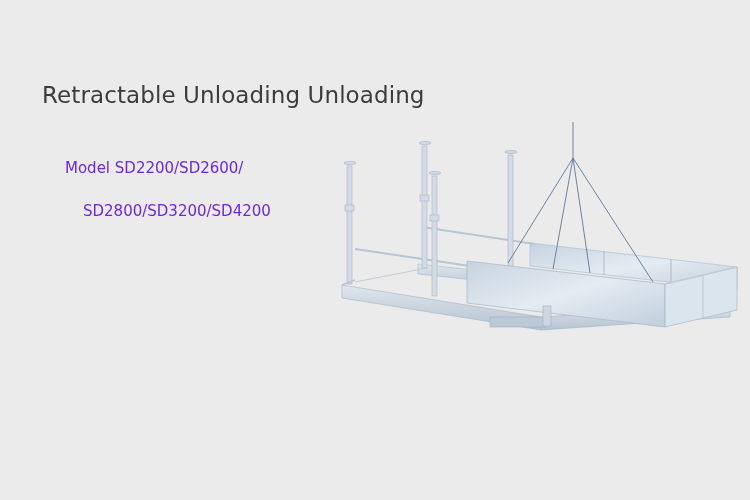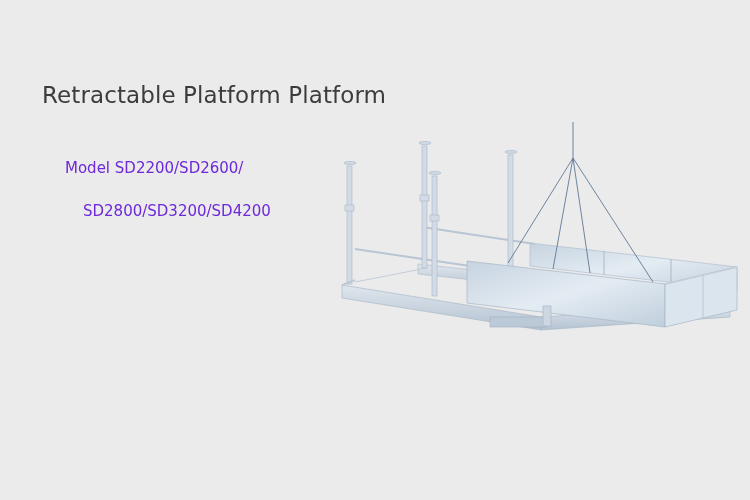--- a/index.html
+++ b/index.html
@@ -22,21 +22,21 @@
     .model.l2 { top: 202px; margin-left: 18px; }
     .product {
       position: absolute; left: 325px; top: 120px;
       width: 425px; height: 220px;
     }
   </style>
 </head>
 <body>
 
 <div>
-  <div class="title">Retractable Platform Platform</div>
+  <div class="title">Retractable Unloading Unloading</div>
   <div class="model l1">Model SD2200/SD2600/</div>
   <div class="model l2">SD2800/SD3200/SD4200</div>
 
   <svg class="product" viewBox="0 0 425 220" xmlns="http://www.w3.org/2000/svg">
     <defs>
       <linearGradient id="panelG" x1="0" y1="0" x2="1" y2="1">
         <stop offset="0" stop-color="#c6d3e0"></stop>
         <stop offset="0.5" stop-color="#e4ecf3"></stop>
         <stop offset="1" stop-color="#c0cedc"></stop>
       </linearGradient>

